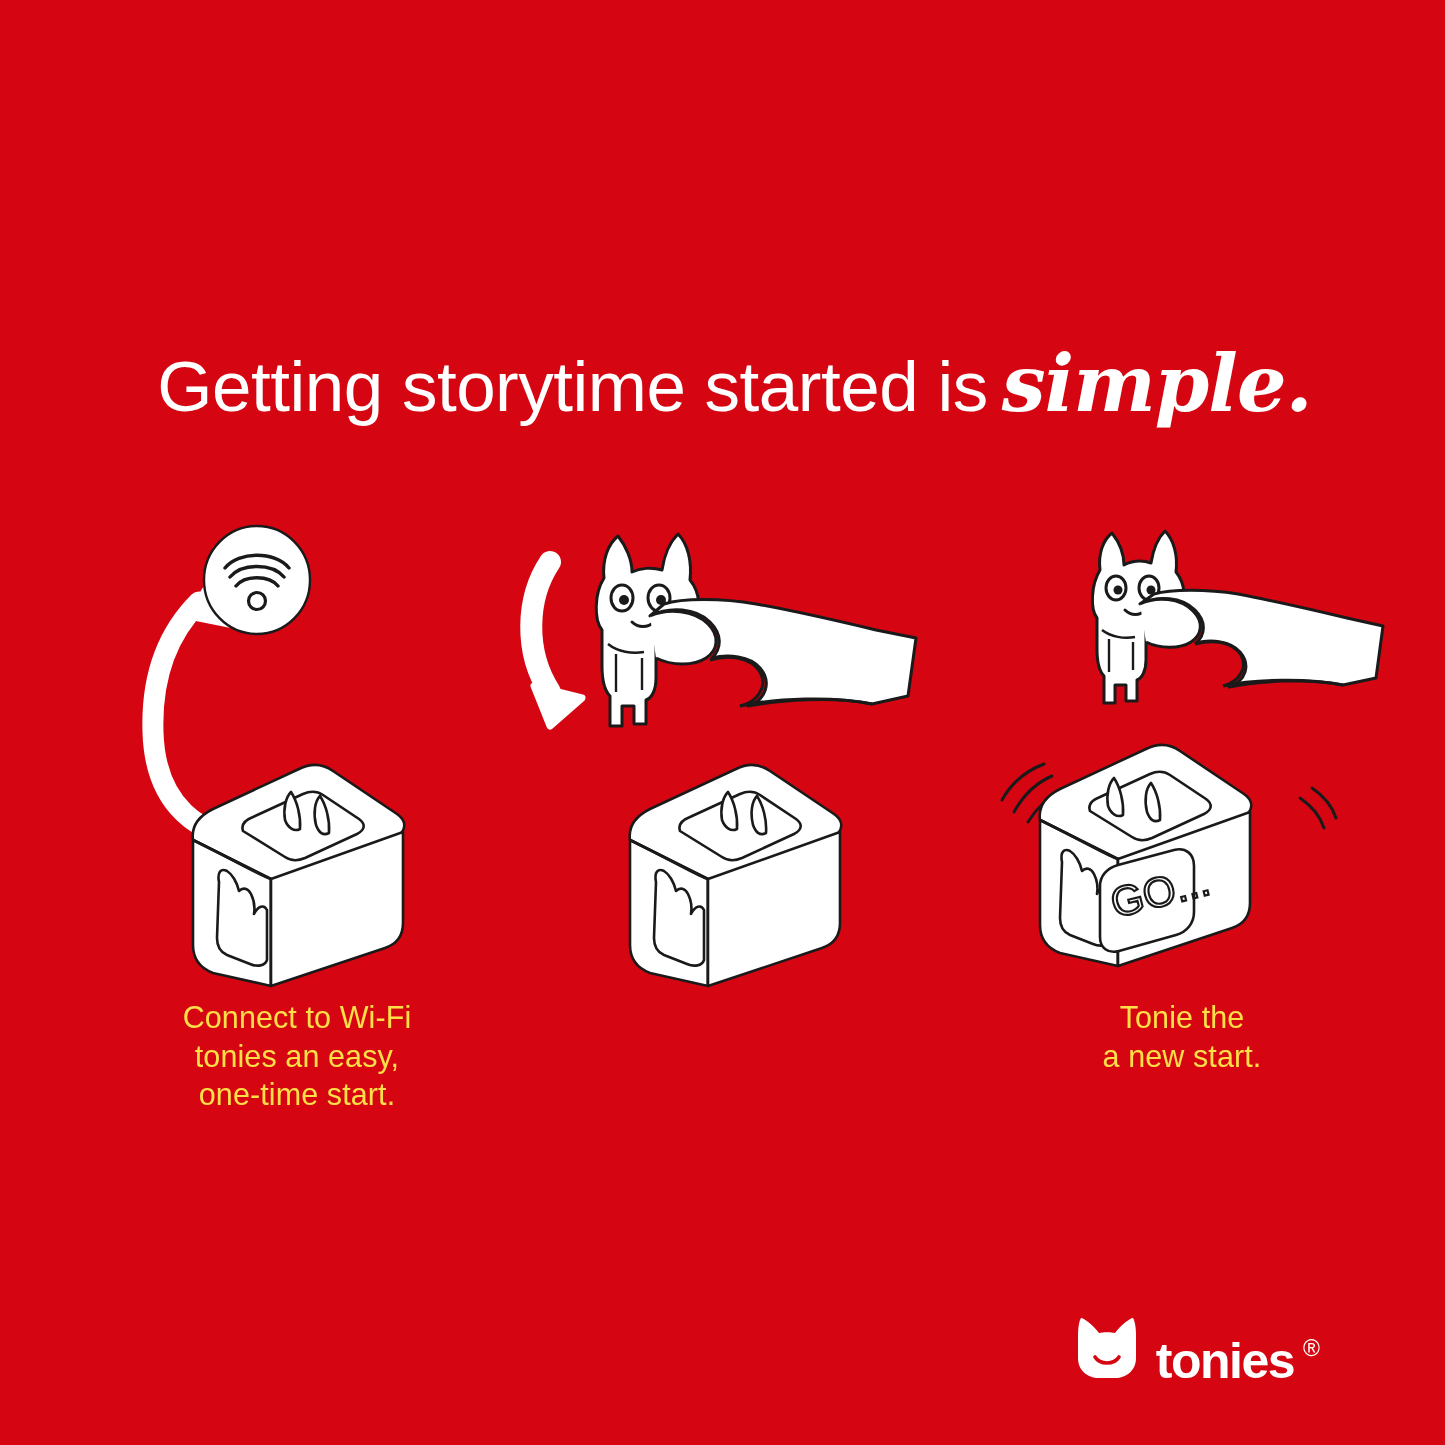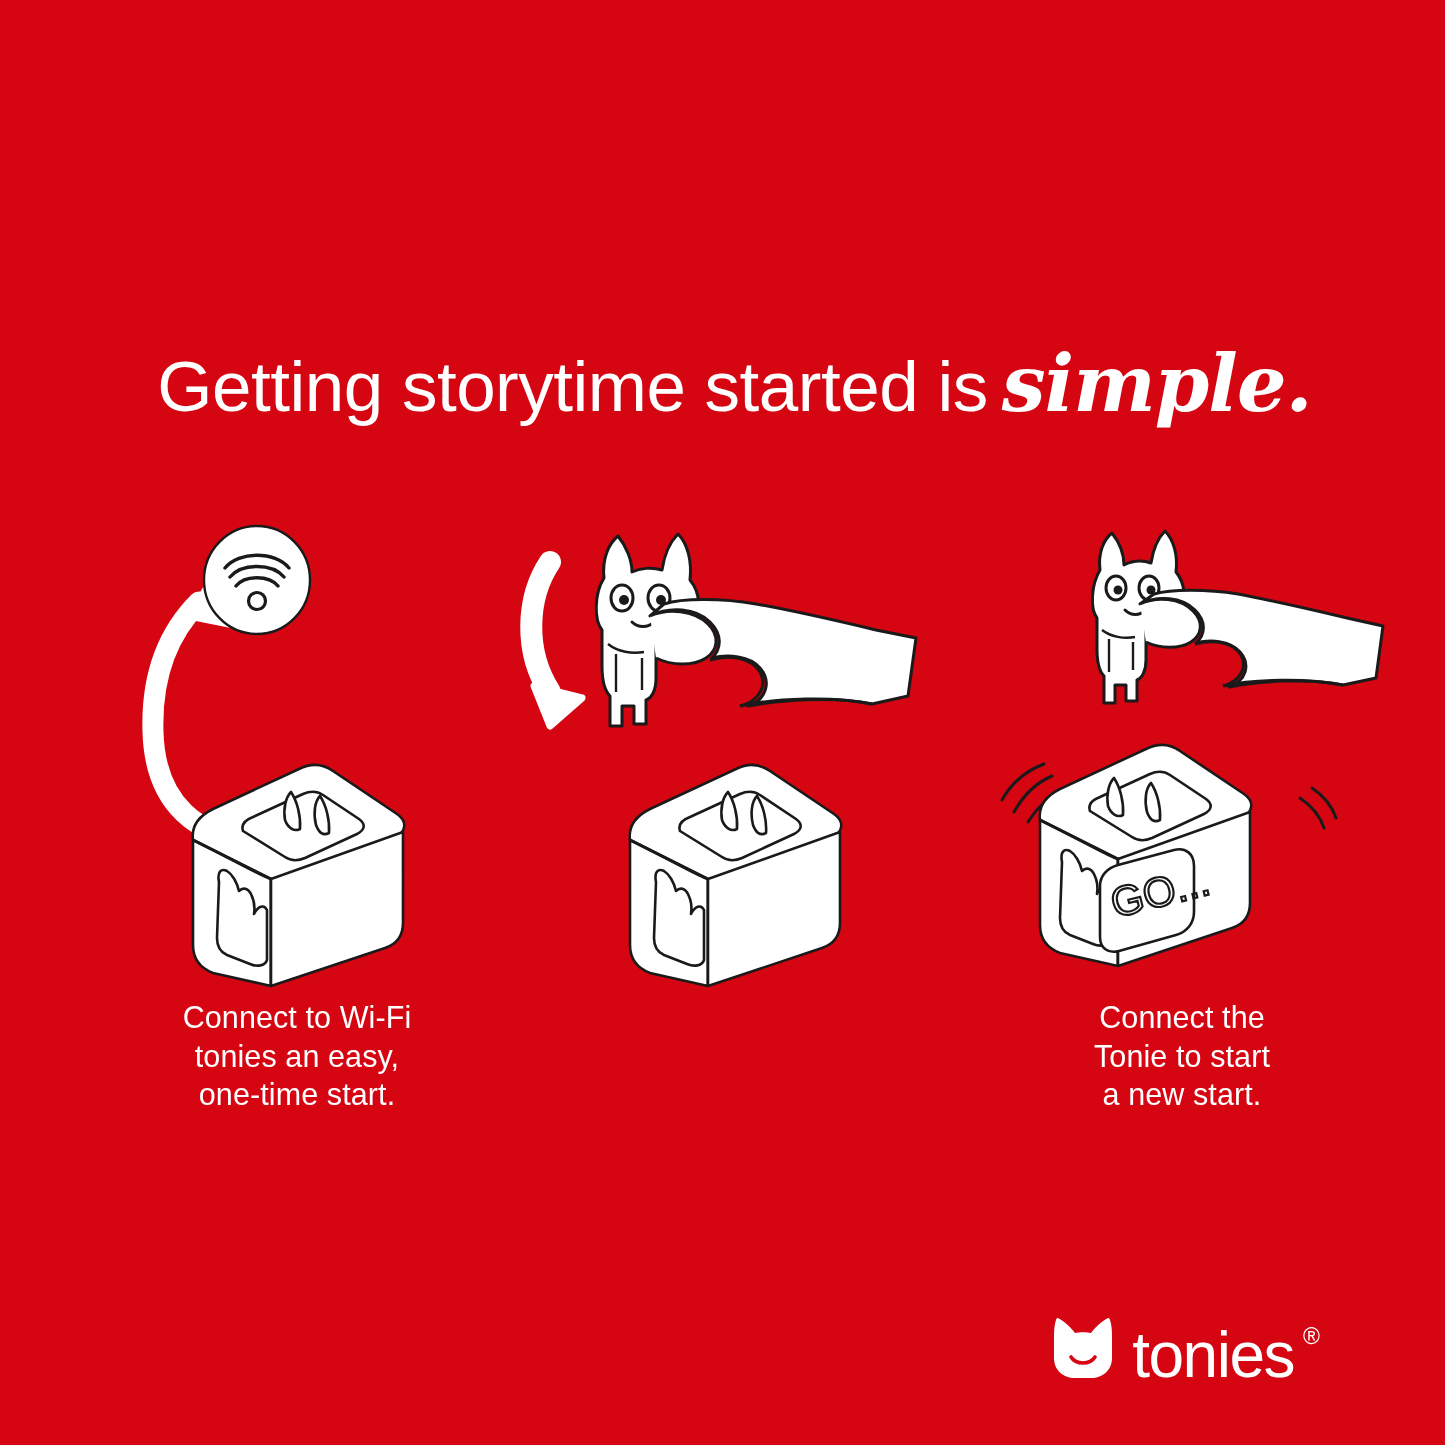--- a/index.html
+++ b/index.html
@@ -60,44 +60,44 @@
     left:0; top:0;
     width:460px; height:470px;
   }
   .panel-art svg { display:block; width:100%; height:100%; overflow:visible; }
 
   .panel-caption {
     position:absolute;
     left:0; top:478px;
     width:460px;
     text-align:center;
-    color:#ffffff;
+    color:#fde047;
     font-size:30.5px;
     line-height:38.5px;
     font-weight:400;
     letter-spacing:0.1px;
   }
   .panel-caption .cap-line { display:block; }
 
   
   .logo {
     position:absolute;
     right:72px;
     bottom:62px;
     display:flex;
     align-items:flex-end;
   }
   .logo-mark { width:66px; height:64px; margin-right:16px; margin-bottom:3px; }
   .logo-mark svg { display:block; width:100%; height:100%; }
   .logo-word-wrap { position:relative; }
   .logo-word {
     font-family:"Liberation Sans", sans-serif;
-    font-size:64px;
+    font-size:50px;
     line-height:0.88;
-    font-weight:400;
+    font-weight:700;
     color:#FFFFFF;
     letter-spacing:-1.5px;
   }
   .logo-reg {
     position:absolute;
     top:-4px; right:-26px;
     font-size:23px;
     color:#FFFFFF;
     font-family:"Liberation Sans", sans-serif;
   }
@@ -282,22 +282,21 @@
                      C 306 161, 356 158, 391 165 L 424 158 L 431 106 L 395 98
                      C 357 89, 317 80, 286 74 C 255 69, 219 69, 202 74 Z" fill="#FFFFFF" stroke="#1A1A1A" stroke-width="3" stroke-linejoin="round"></path>
             <path d="M188 84 C 205 76, 228 78, 241 91 C 252 102, 250 115, 239 122
                      C 228 129, 208 129, 194 122" fill="#FFFFFF" stroke="#1A1A1A" stroke-width="3"></path>
             <path d="M243 124 C 262 119, 281 122, 289 135 C 296 148, 287 162, 271 166" fill="none" stroke="#1A1A1A" stroke-width="3"></path>
             <path d="M271 166 C 303 159, 356 158, 391 165" fill="none" stroke="#1A1A1A" stroke-width="3"></path>
           </g>
         </svg>
       </div>
       <div class="panel-caption">
-        <span class="cap-line">Connect the</span>
-        <span class="cap-line">Tonie to start</span>
+        <span class="cap-line">Tonie the</span>
         <span class="cap-line">a new start.</span>
       </div>
     </div>
 
   </div>
 
   <div class="logo">
     <div class="logo-mark">
       <svg viewBox="0 0 66 64" xmlns="http://www.w3.org/2000/svg">
         <path d="M4 20 C 4 12, 5 5, 7 2 C 10 2, 19 9, 25 17

